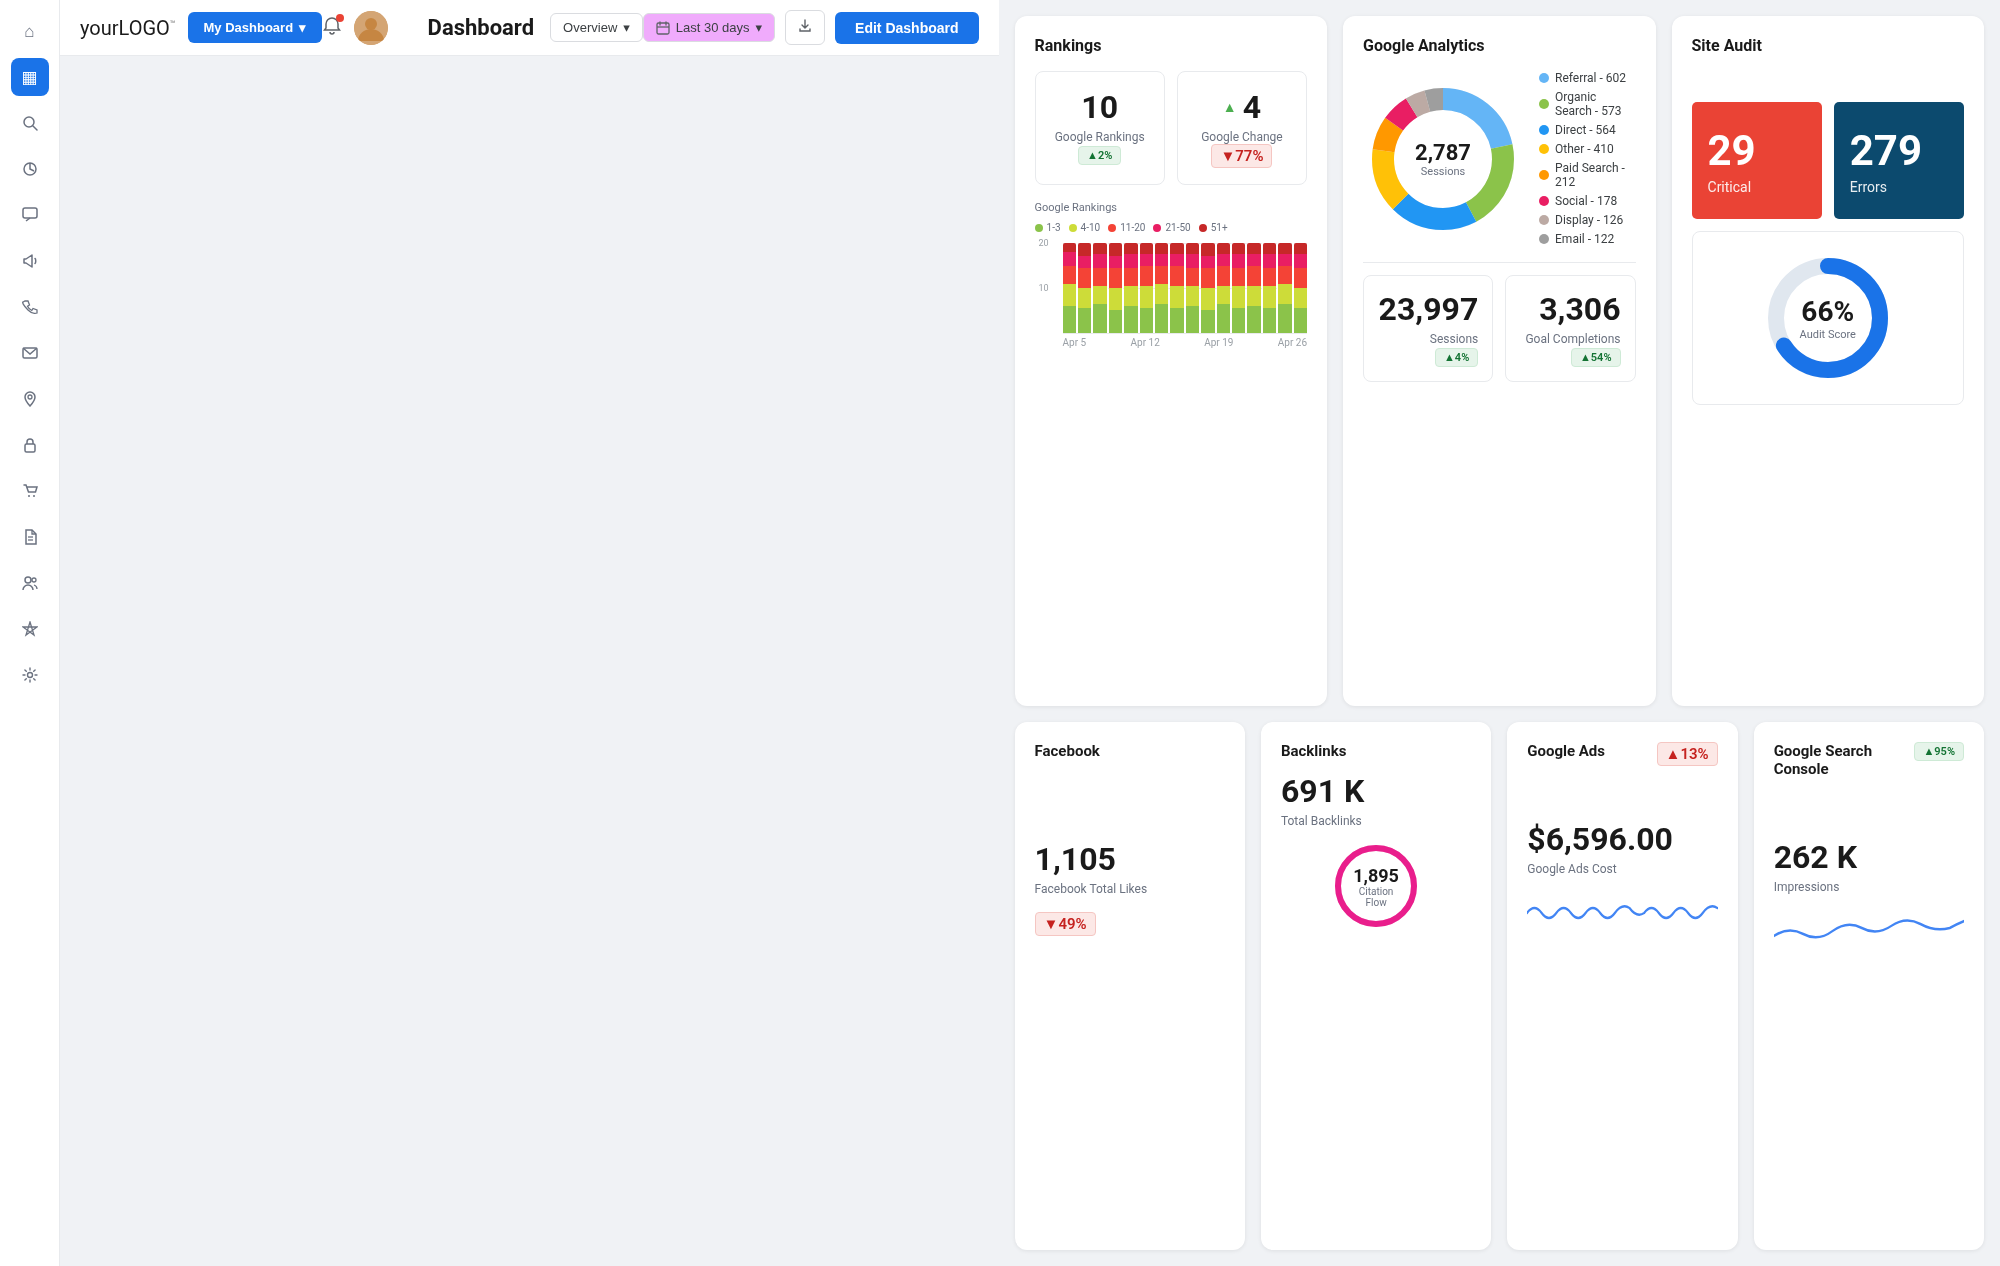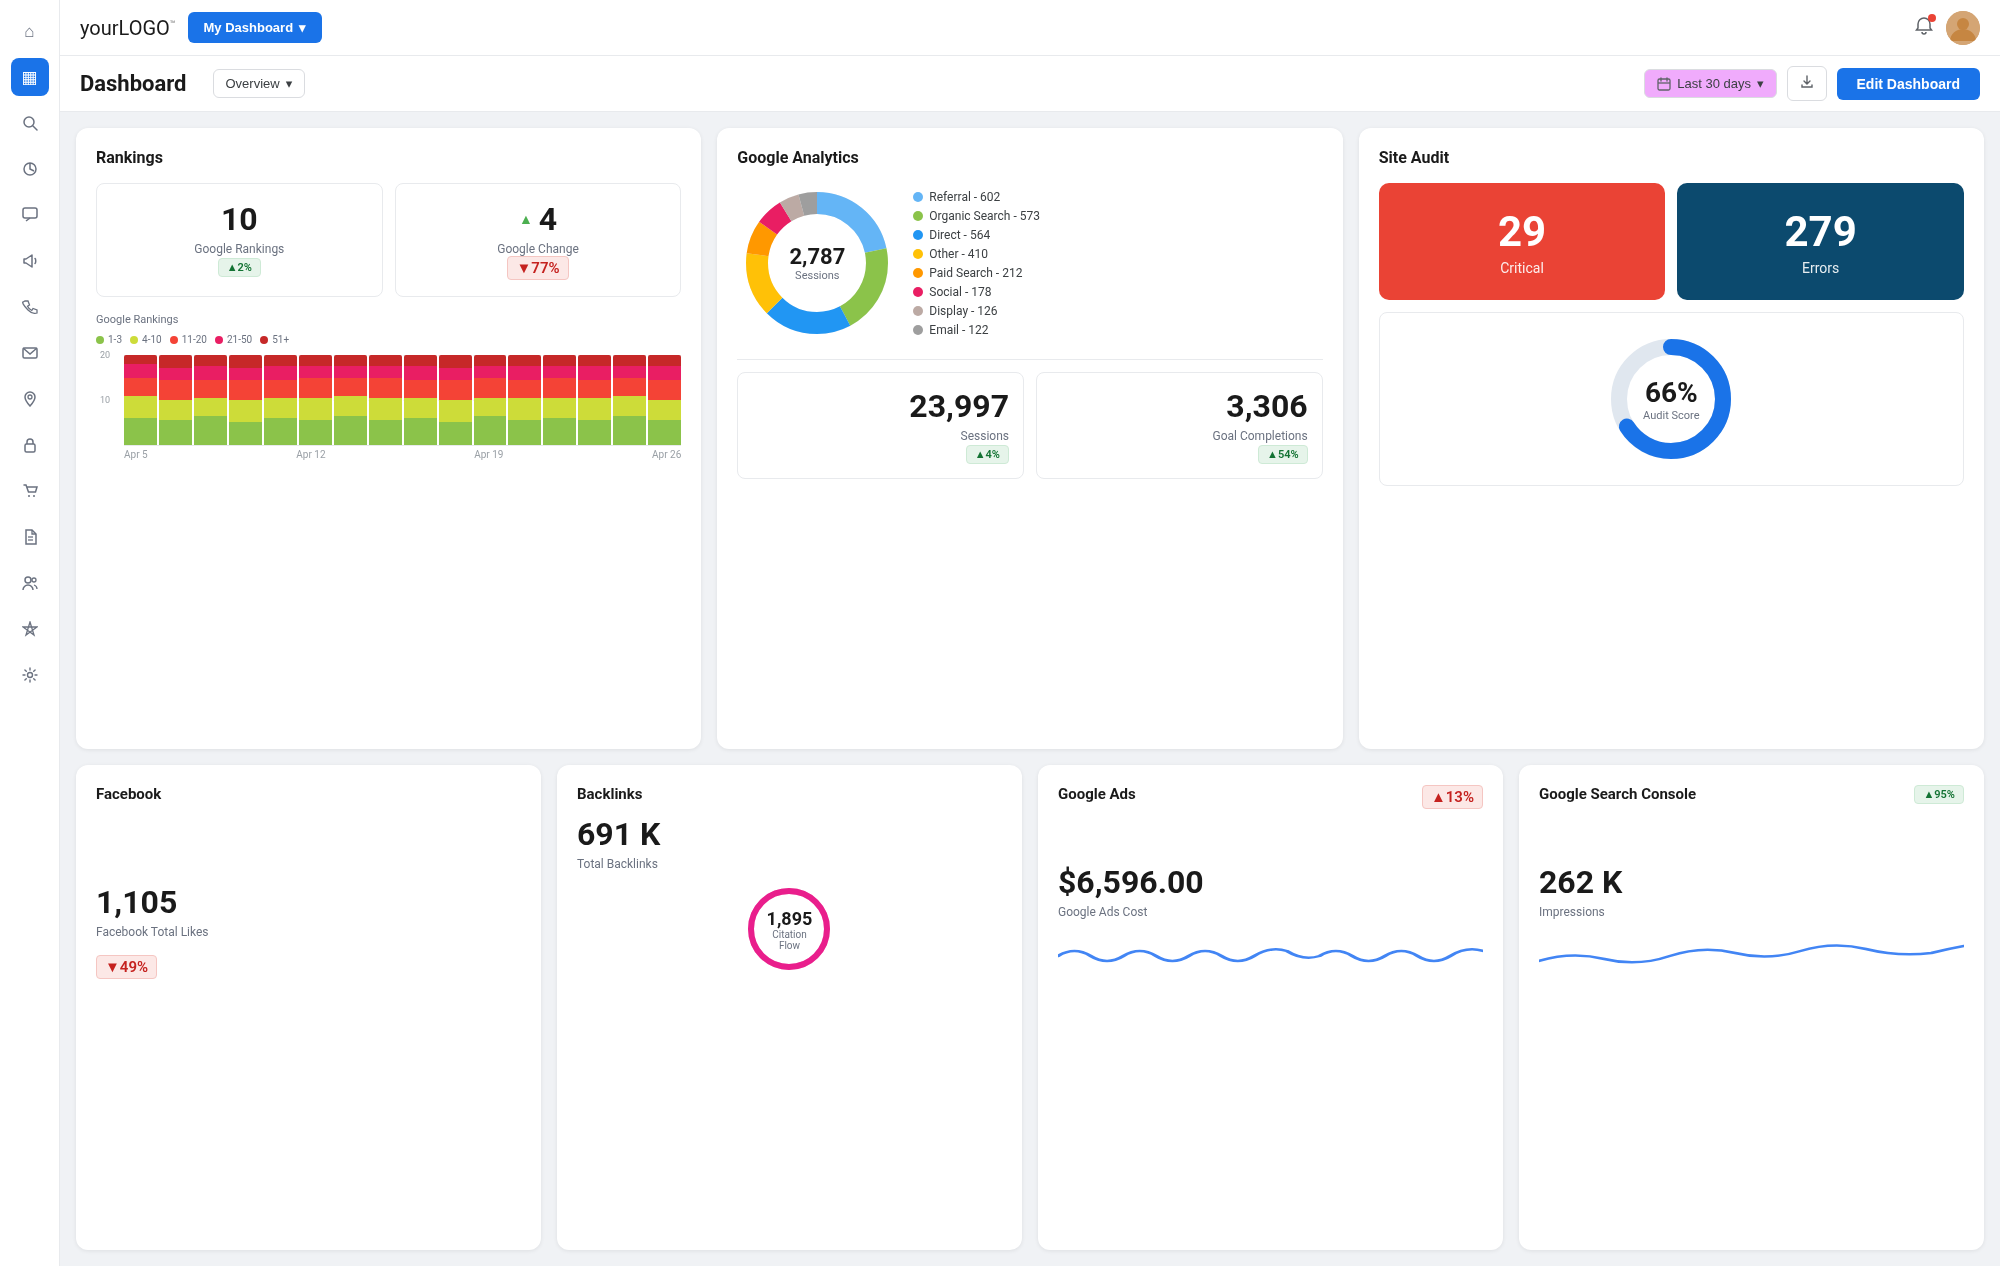--- a/index.html
+++ b/index.html
@@ -4,37 +4,37 @@
   <style>
     * { box-sizing: border-box; margin: 0; padding: 0; }
     body { font-family: -apple-system, BlinkMacSystemFont, 'Segoe UI', Roboto, sans-serif; background: #f0f2f5; display: flex; height: 100vh; overflow: hidden; }
 
     
     .sidebar-left { width: 60px; background: #fff; border-right: 1px solid #e8eaed; display: flex; flex-direction: column; align-items: center; padding: 12px 0; gap: 8px; }
     .sidebar-icon { width: 38px; height: 38px; display: flex; align-items: center; justify-content: center; border-radius: 8px; cursor: pointer; color: #6b7280; font-size: 17px; }
     .sidebar-icon.active { background: #1a73e8; color: #fff; }
 
     
-    .main-content { flex: 1; display: flex; flex-direction: column; overflow: hidden; }
+    .main-content { flex: 1; display: flex; flex-direction: row; overflow: hidden; }
 
     
     .top-nav { background: #fff; border-bottom: 1px solid #e8eaed; padding: 0 20px; height: 56px; display: flex; align-items: center; justify-content: space-between; }
     .top-nav-left { display: flex; align-items: center; gap: 12px; }
     .logo-text { font-size: 20px; font-weight: 700; color: #1a1a1a; }
     .logo-text span { font-weight: 400; }
     .my-dashboard-btn { background: #1a73e8; color: #fff; border: none; border-radius: 6px; padding: 8px 16px; font-size: 13px; font-weight: 600; cursor: pointer; display: flex; align-items: center; gap: 6px; }
     .top-nav-right { display: flex; align-items: center; gap: 12px; }
     .notif-icon { position: relative; cursor: pointer; color: #5f6368; font-size: 18px; }
     .notif-dot { position: absolute; top: -2px; right: -2px; width: 8px; height: 8px; background: #ea4335; border-radius: 50%; }
     .avatar { width: 34px; height: 34px; border-radius: 50%; background: #d4a574; display: flex; align-items: center; justify-content: center; overflow: hidden; cursor: pointer; }
     .avatar svg { width: 34px; height: 34px; }
 
     
     .sub-header { background: #fff; border-bottom: 1px solid #e8eaed; padding: 0 20px; height: 56px; display: flex; align-items: center; justify-content: space-between; }
-    .sub-header-left { display: flex; align-items: center; gap: 26px; }
+    .sub-header-left { display: flex; align-items: center; gap: 16px; }
     .page-title { font-size: 22px; font-weight: 700; color: #1a1a1a; }
     .overview-btn { border: 1px solid #dadce0; border-radius: 6px; padding: 6px 12px; font-size: 13px; color: #3c4043; background: #fff; cursor: pointer; display: flex; align-items: center; gap: 6px; }
     .sub-header-right { display: flex; align-items: center; gap: 10px; }
     .date-btn { border: 1px solid #dadce0; border-radius: 6px; padding: 6px 12px; font-size: 13px; color: #3c4043; background: #f0abfc; cursor: pointer; display: flex; align-items: center; gap: 6px; }
     .download-btn { border: 1px solid #dadce0; border-radius: 6px; padding: 8px 12px; background: #fff; cursor: pointer; color: #5f6368; }
     .edit-btn { background: #1a73e8; color: #fff; border: none; border-radius: 6px; padding: 8px 20px; font-size: 14px; font-weight: 600; cursor: pointer; }
 
     
     .dashboard { flex: 1; overflow-y: auto; padding: 16px; display: grid; grid-template-columns: 1fr 1fr 1fr; grid-template-rows: auto auto; gap: 16px; }
 
@@ -66,21 +66,21 @@
     .analytics-legend { display: flex; flex-direction: column; gap: 5px; font-size: 12px; color: #3c4043; }
     .legend-row { display: flex; align-items: center; gap: 6px; }
     .legend-circle { width: 10px; height: 10px; border-radius: 50%; flex-shrink: 0; }
     .analytics-bottom { display: flex; gap: 12px; margin-top: 12px; }
     .analytics-stat { flex: 1; border: 1px solid #e8eaed; border-radius: 8px; padding: 14px; text-align: right; }
 
     
     .siteaudit-card { grid-column: 3; grid-row: 1; }
     .siteaudit-card .card-title { font-size: 16px; font-weight: 700; color: #1a1a1a; margin-bottom: 16px; }
     .audit-top { display: flex; gap: 12px; margin-bottom: 12px; }
-    .audit-box { flex: 1; border-radius: 10px; padding: 24px 16px; text-align: center; }
+    .audit-box { flex: 1; border-radius: 5px; padding: 24px 16px; text-align: left; margin-top: 31px; }
     .audit-box.critical { background: #ea4335; }
     .audit-box.errors { background: #0c4a6e; }
     .audit-box-num { font-size: 42px; font-weight: 700; color: #fff; }
     .audit-box-label { font-size: 14px; color: #fff; opacity: 0.9; margin-top: 4px; }
     .audit-score-area { border: 1px solid #e8eaed; border-radius: 8px; padding: 16px; display: flex; align-items: center; justify-content: center; }
     .score-donut { position: relative; width: 140px; height: 140px; }
     .score-label { position: absolute; top: 50%; left: 50%; transform: translate(-50%, -50%); text-align: center; }
     .score-num { font-size: 28px; font-weight: 700; color: #1a1a1a; }
     .score-sub { font-size: 11px; color: #6b7280; }
     

